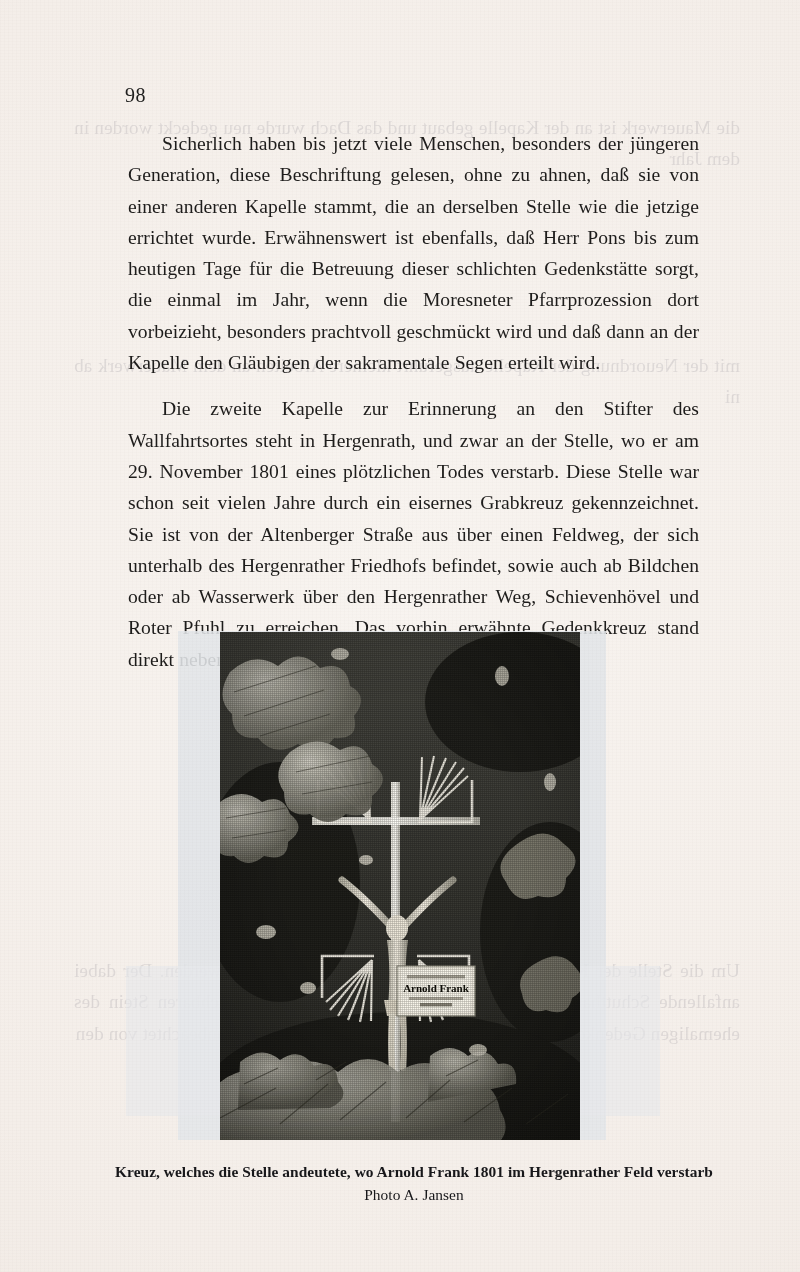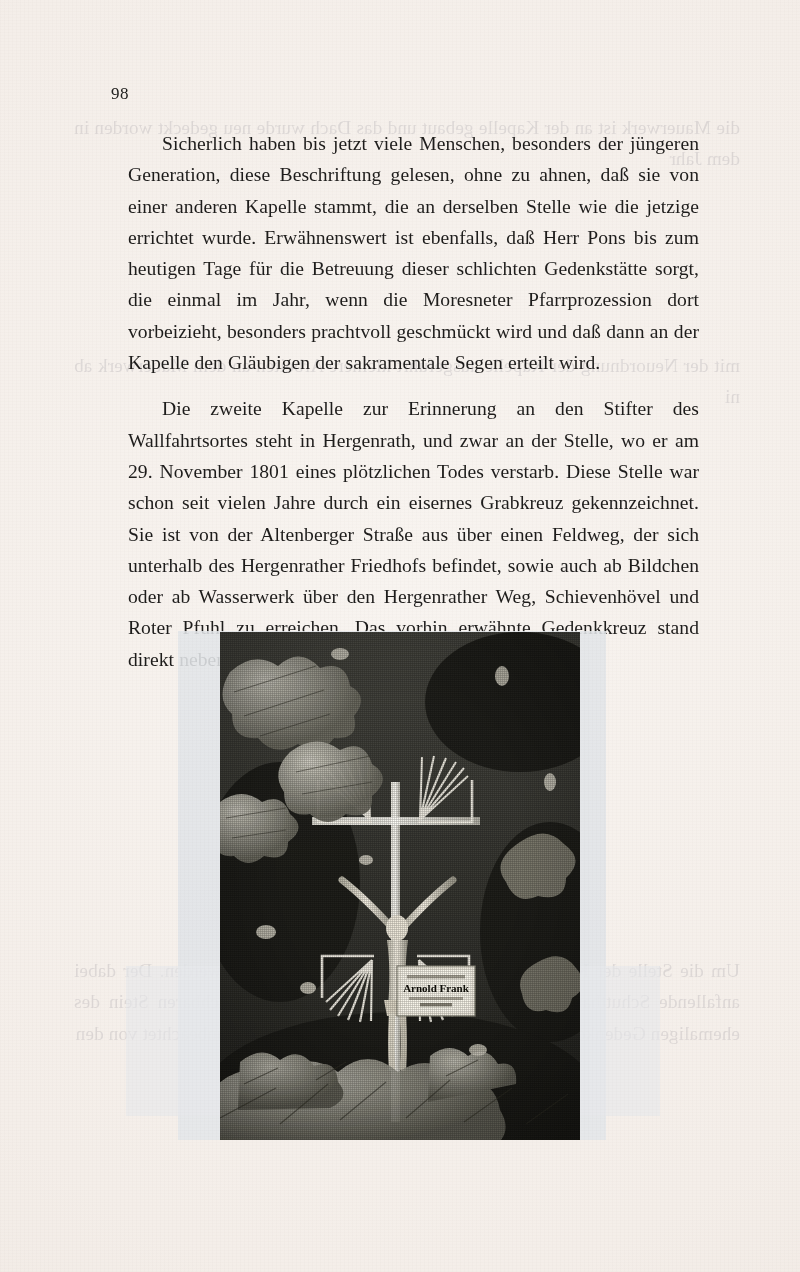--- a/index.html
+++ b/index.html
@@ -49,23 +49,23 @@
     filter: blur(.4px);
     white-space: pre-wrap;
   }
   .bleed-top   { top: 112px; }
   .bleed-mid   { top: 350px; }
   .bleed-bot   { top: 955px; }
 
   
   .folio {
     position: absolute;
-    left: 111px;
+    left: 125px;
     top: 84px;
-    font-size: 17px;
+    font-size: 20px;
     color: #20201f;
     letter-spacing: .5px;
   }
 
   
   .textblock {
     position: absolute;
     left: 113px;
     top: 113px;
     width: 601px;
@@ -293,15 +293,18 @@
           <ellipse cx="330" cy="150" rx="6" ry="9"></ellipse>
           <ellipse cx="258" cy="418" rx="9" ry="6"></ellipse>
           <ellipse cx="146" cy="228" rx="7" ry="5"></ellipse>
         </g>
       </g>
     </svg>
     <div class="halftone"></div>
     <div class="vignette"></div>
   </div>
 
+  <div class="caption">
+    <span class="b">Kreuz, welches die Stelle andeutete, wo Arnold Frank 1801 im Hergenrather Feld verstarb</span><span class="n"> </span><span class="n">Photo A. Jansen</span>
+  </div>
 
   <div class="grain"></div>
 </div>
 
 </body></html>

